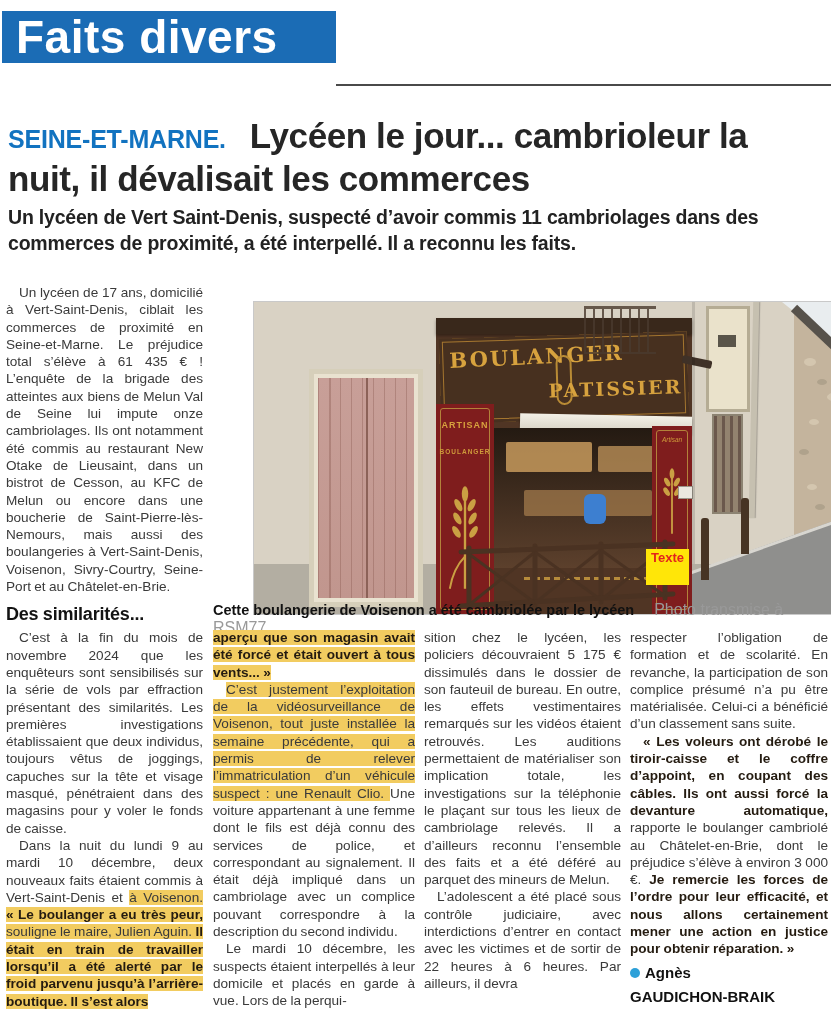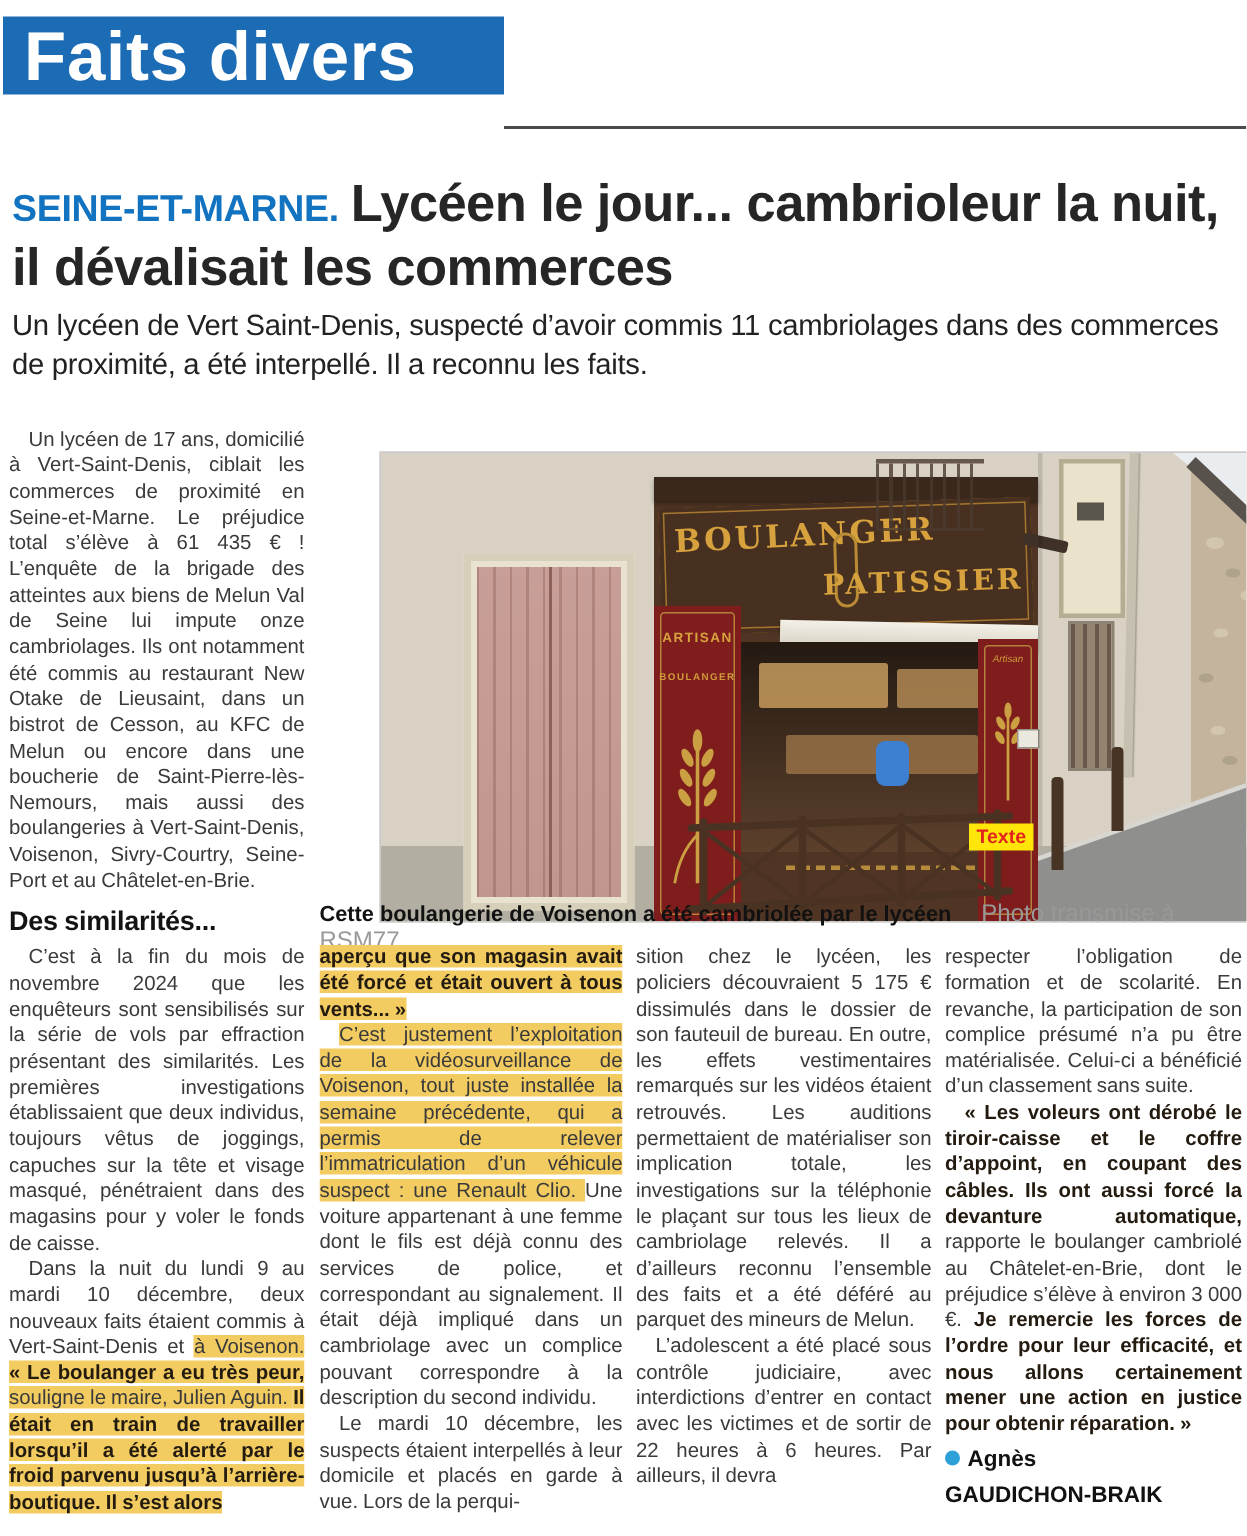--- a/index.html
+++ b/index.html
@@ -5,23 +5,23 @@
   html,body{margin:0;padding:0;background:#fff}
   .page{position:relative;width:831px;height:1024px;background:#fff;overflow:hidden;
         font-family:"Liberation Sans",sans-serif;color:#3a3a3a}
   
   .banner{position:absolute;left:2px;top:11px;width:334px;height:52px;background:#1b6cb5;
           display:flex;align-items:center;padding-left:14px;box-sizing:border-box}
   .banner-text{color:#fff;font-size:46px;font-weight:bold;letter-spacing:.5px}
   .header-rule{position:absolute;left:336px;top:84px;width:495px;height:2px;background:#4a4a4a}
   .headline{position:absolute;left:8px;top:116px;width:818px;margin:0;
             font-size:35px;line-height:40px;font-weight:bold;color:#262626;letter-spacing:-.4px}
-  .kicker{color:#1273c0;font-size:25px;letter-spacing:-.2px;margin-right:8px}
+  .kicker{color:#1273c0;font-size:25px;letter-spacing:-.2px;margin-right:24px}
   .lede{position:absolute;left:8px;top:204px;width:812px;margin:0;
-        font-size:19.5px;line-height:26px;font-weight:normal;color:#222;letter-spacing:-.2px}
+        font-size:19.5px;line-height:26px;font-weight:bold;color:#222;letter-spacing:-.2px}
   
   .col{position:absolute;font-size:13.6px;line-height:17.3px;text-align:justify;
        overflow:hidden;word-spacing:-.4px;color:#3a3a3a}
   .col p{margin:0;text-indent:13px}
   .col p.cont{text-indent:0}
   .col h2{margin:9px 0 4px;font-size:18px;line-height:21px;color:#131313;text-indent:0;letter-spacing:-.2px}
   .col .b{font-weight:bold;color:#241b10}
   .col .h{background:#f2cc60}
   .col1{left:6px;top:284px;width:197px;height:740px}
   .col2{left:213px;top:629px;width:202px;height:395px}
@@ -81,21 +81,21 @@
   .pipe{left:497px;top:0;width:6px;height:216px;background:#c6c0b0;transform:rotate(1.2deg);
         box-shadow:1px 0 1px rgba(0,0,0,.25)}
   .bracket{left:428px;top:56px;width:30px;height:8px;background:#3f3127;transform:rotate(12deg);border-radius:2px}
   .elecbox{left:424px;top:184px;width:15px;height:13px;background:#ebe8e0;border:1px solid #9a958a}
   .cornershadow{left:438px;top:0;width:3px;height:262px;background:rgba(0,0,0,.12)}
   .bol{width:8px;border-radius:3px 3px 0 0;background:#473424}
   .bol1{left:447px;top:216px;height:62px}
   .bol2{left:487px;top:196px;height:56px}
   .railsvg{left:195px;top:230px}
   .chip{left:392px;top:247px;background:#ffe608;color:#e3241c;font-weight:bold;font-size:13px;
-        padding:1px 5px 2px;line-height:15px}
+        padding:1px 5px 20px;line-height:15px}
 </style>
 </head>
 <body>
 
 <div class="page">
 
   <div class="banner">
     <span class="banner-text">Faits divers</span>
   </div>
   <div class="header-rule"></div>

